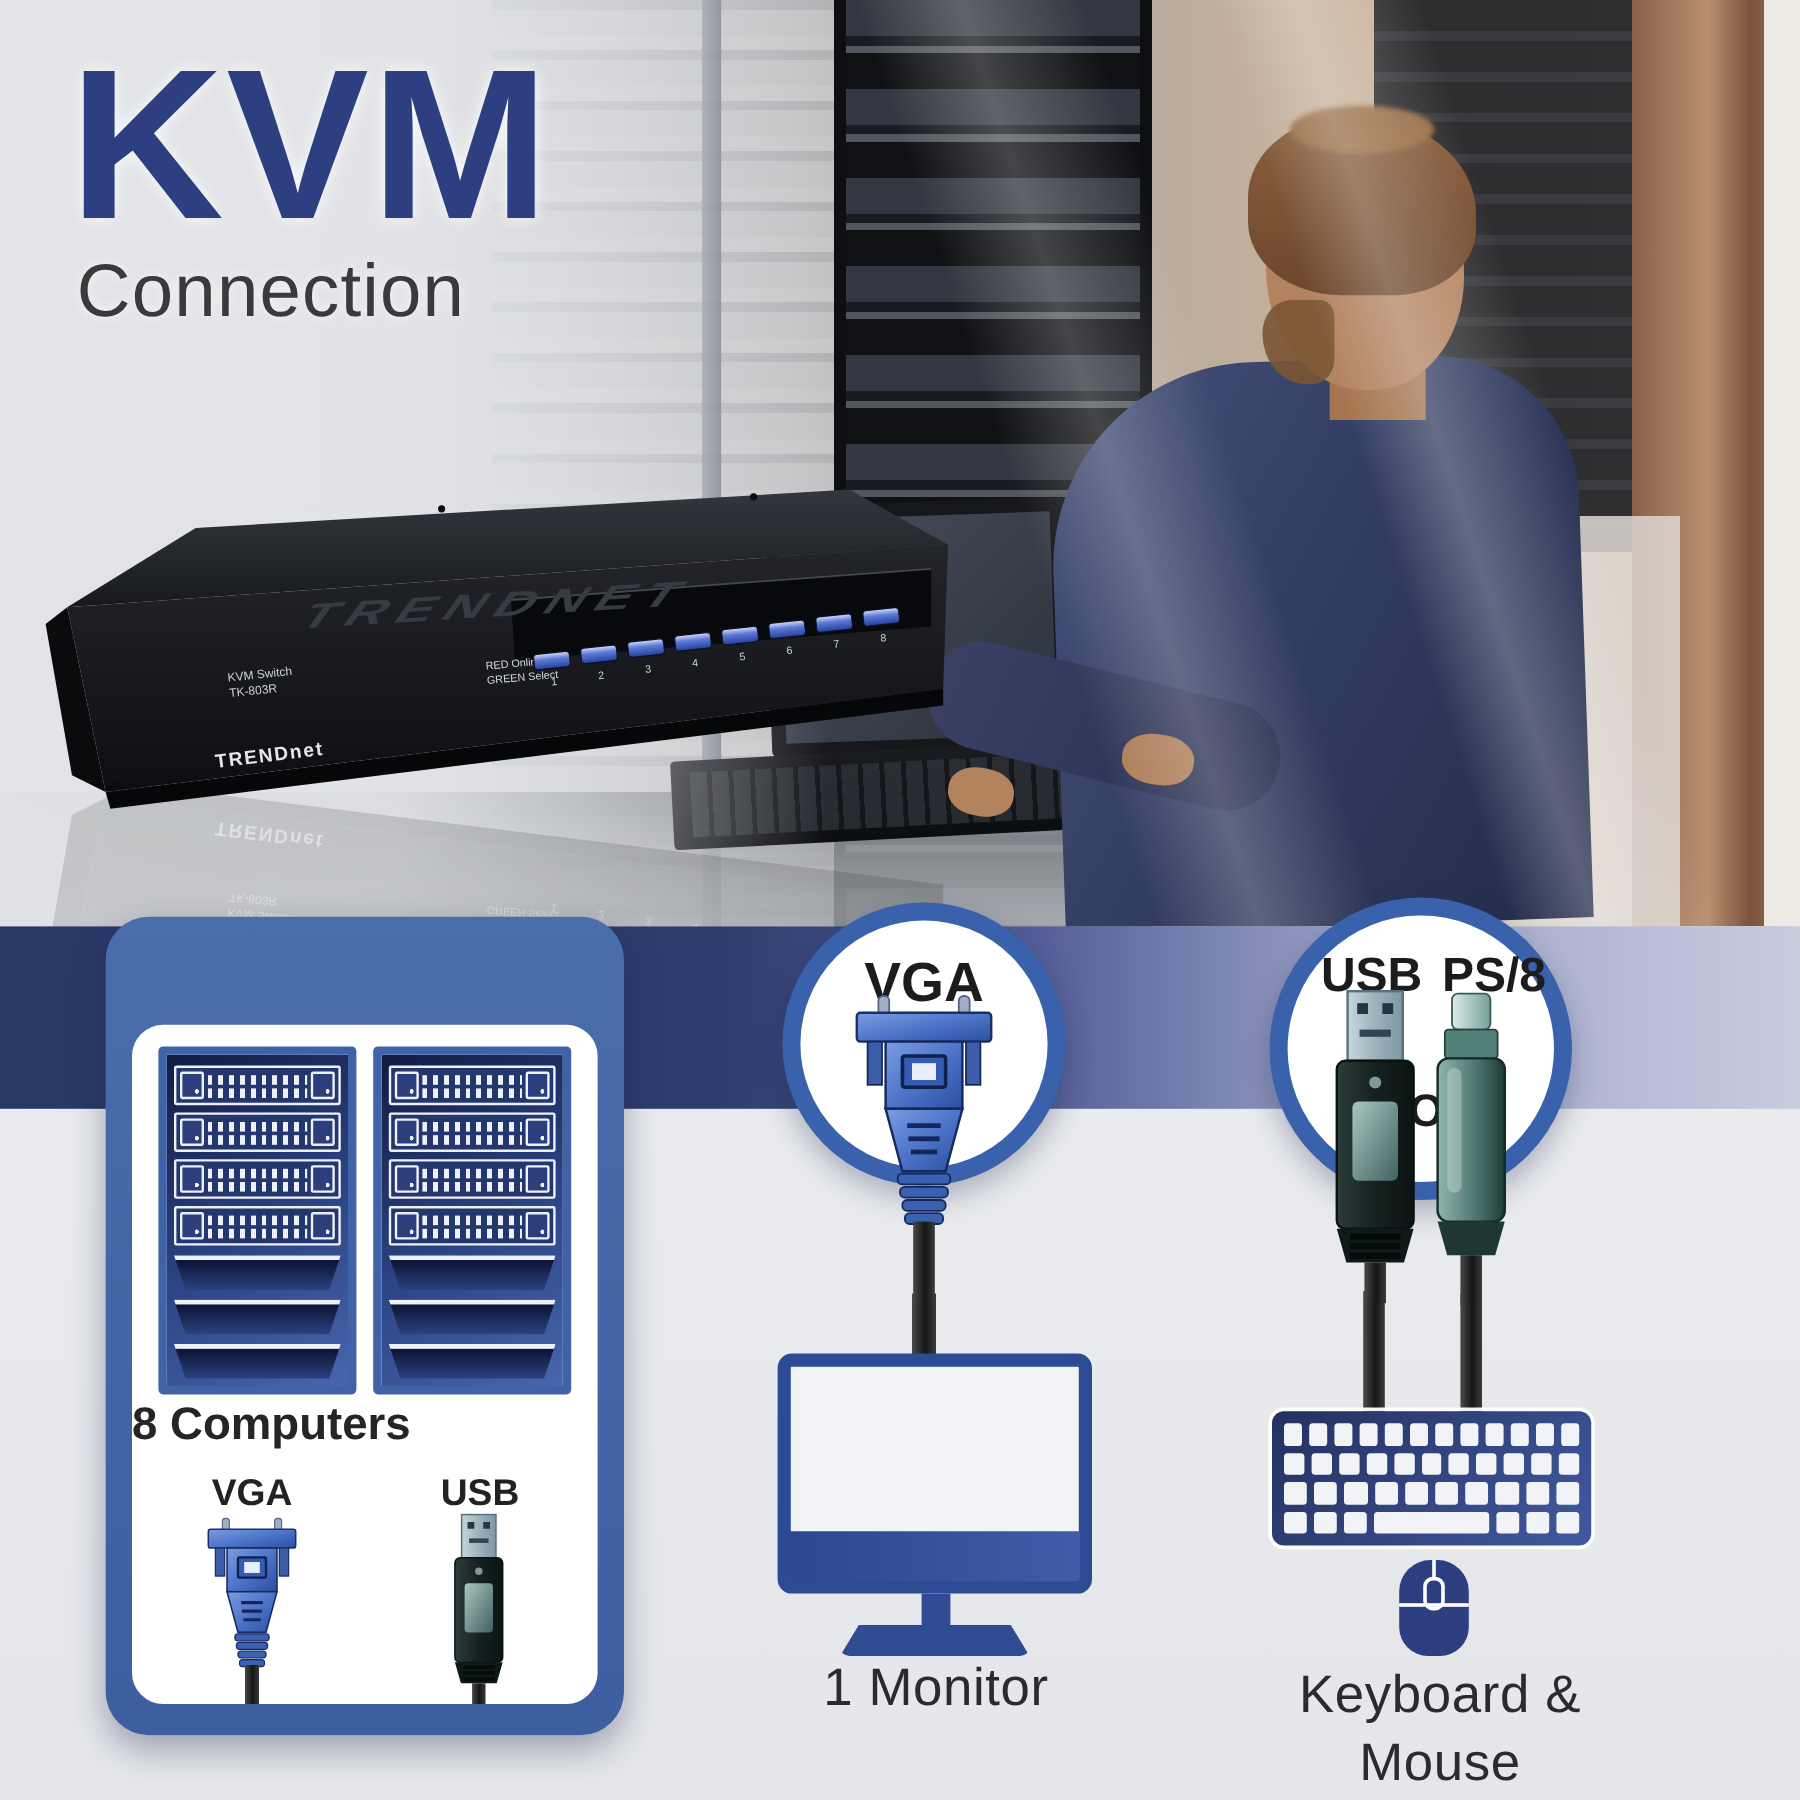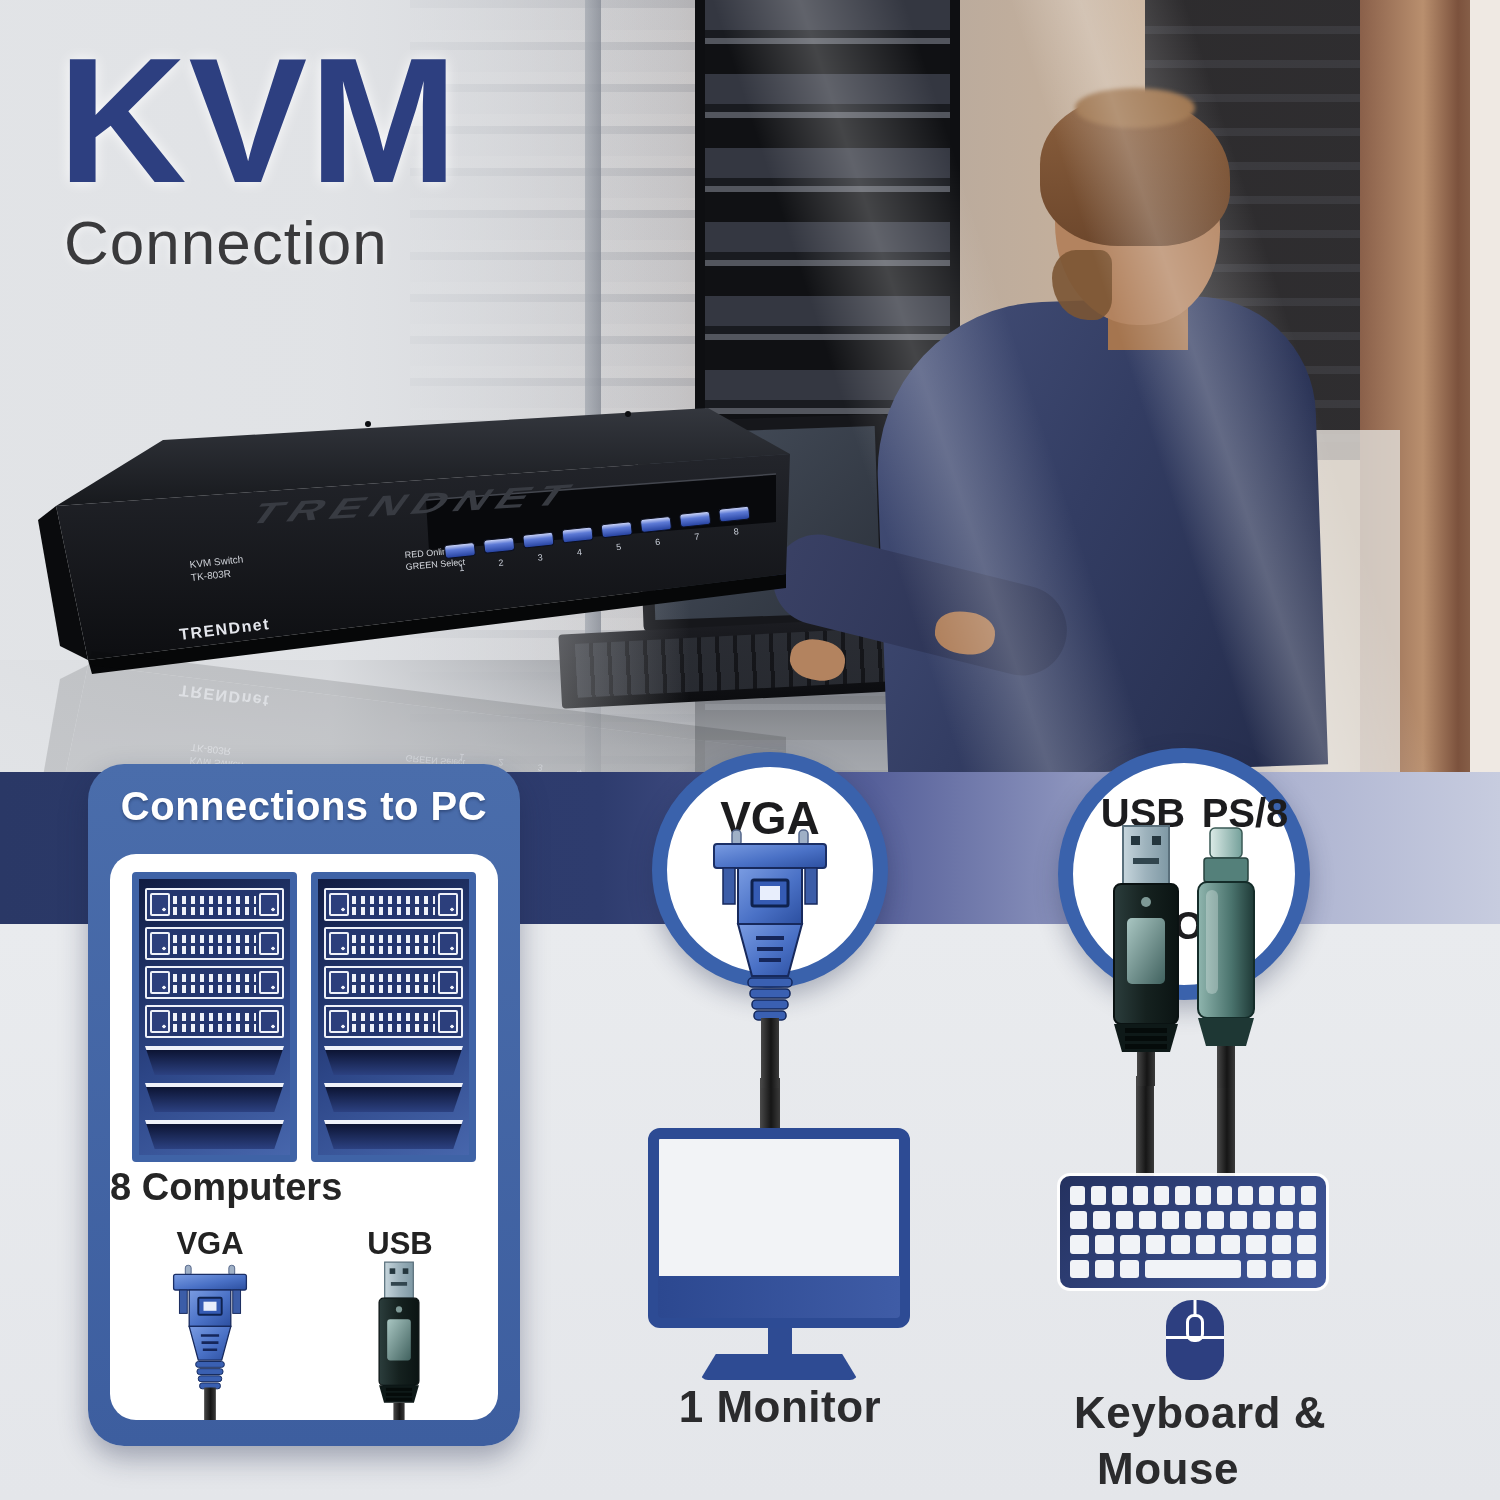--- a/index.html
+++ b/index.html
@@ -90,23 +90,23 @@
   .cl-vga{left:40px;width:120px;} .cl-usb{left:230px;width:120px;}
 
   
   .monitor{left:648px;top:1128px;width:262px;height:200px;border:11px solid #2d4b94;border-radius:12px;
            background:#f2f3f6;z-index:4;}
   .monitor::after{content:"";position:absolute;left:-1px;right:-1px;bottom:-1px;height:42px;
            background:linear-gradient(90deg,#2c4890,#3f5ca6);border-radius:0 0 4px 4px;}
   .mon-neck{left:768px;top:1328px;width:24px;height:28px;background:#2e4b93;z-index:4;}
   .mon-base{left:700px;top:1354px;width:158px;height:26px;background:#2e4b93;border-radius:8px;
             clip-path:polygon(10% 0,90% 0,100% 100%,0 100%);z-index:4;}
-  .caption{position:absolute;font-size:44px;font-weight:700;color:#2b2b2d;text-align:center;letter-spacing:.5px;z-index:4;}
+  .caption{position:absolute;font-size:44px;font-weight:400;color:#2b2b2d;text-align:center;letter-spacing:.5px;z-index:4;}
   .cap-monitor{left:600px;top:1382px;width:360px;}
-  .cap-kb1{left:1020px;top:1388px;width:360px;} .cap-kb2{left:988px;top:1444px;width:360px;text-align:center;}
+  .cap-kb1{left:1020px;top:1388px;width:360px;} .cap-kb2{left:1020px;top:1444px;width:360px;text-align:center;}
 
   
   .keyboard{left:1060px;top:1176px;width:266px;height:112px;border-radius:10px;z-index:4;
     background:linear-gradient(135deg,#24315f,#41599f);box-shadow:0 0 0 3px rgba(255,255,255,.95);
     display:flex;flex-direction:column;gap:6px;padding:10px;}
   .kb-row{display:flex;gap:6px;flex:1;}
   .key{flex:1;background:#f1f3f7;border-radius:3px;}
   .key.space{flex:5;}
   .mouse{left:1166px;top:1300px;width:58px;height:80px;border-radius:26px 26px 24px 24px;background:#2d3f80;z-index:4;}
   .mouse::before{content:"";position:absolute;left:50%;top:0;width:3px;height:26px;background:#fff;transform:translateX(-50%);}
@@ -297,21 +297,20 @@
           </g>
         </g>
     </g>
     <use href="#devFront" transform="translate(0,521) scale(1,-1)" opacity="0.13"></use>
   </svg>
 
   <div class="abs lower"></div>
   <div class="abs band"></div>
 
   <div class="abs card">
-    <div class="card-header">Connections to PC</div>
     <div class="panel">
       <div class="racks" id="racks">
           <div class="rack">
             <div class="srv">
               <div class="srv-cap"></div>
               <div class="srv-mid"></div>
               <div class="srv-cap"></div>
             </div>
             <div class="srv">
               <div class="srv-cap"></div>

